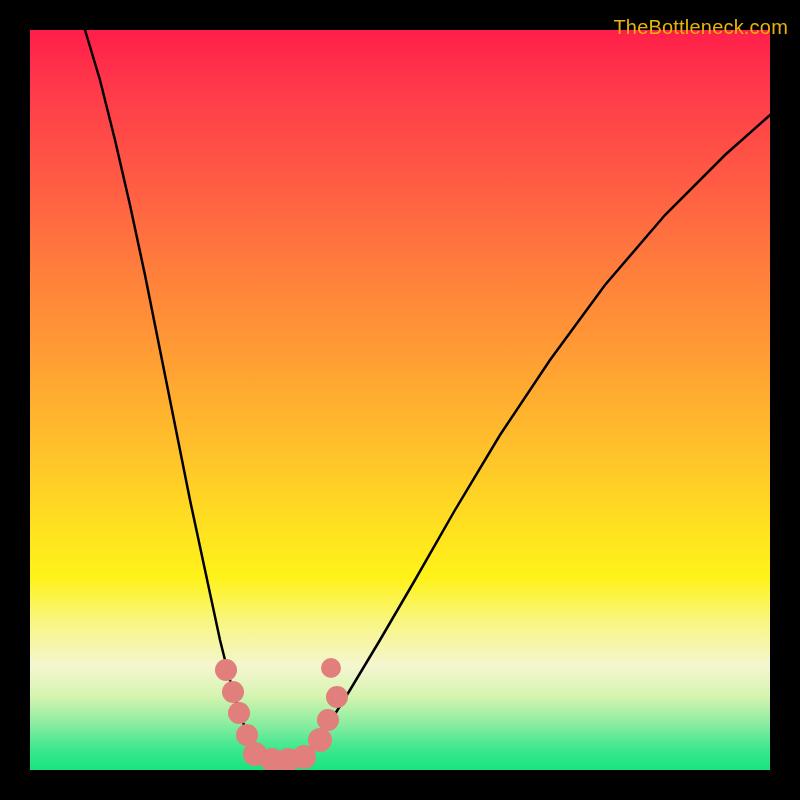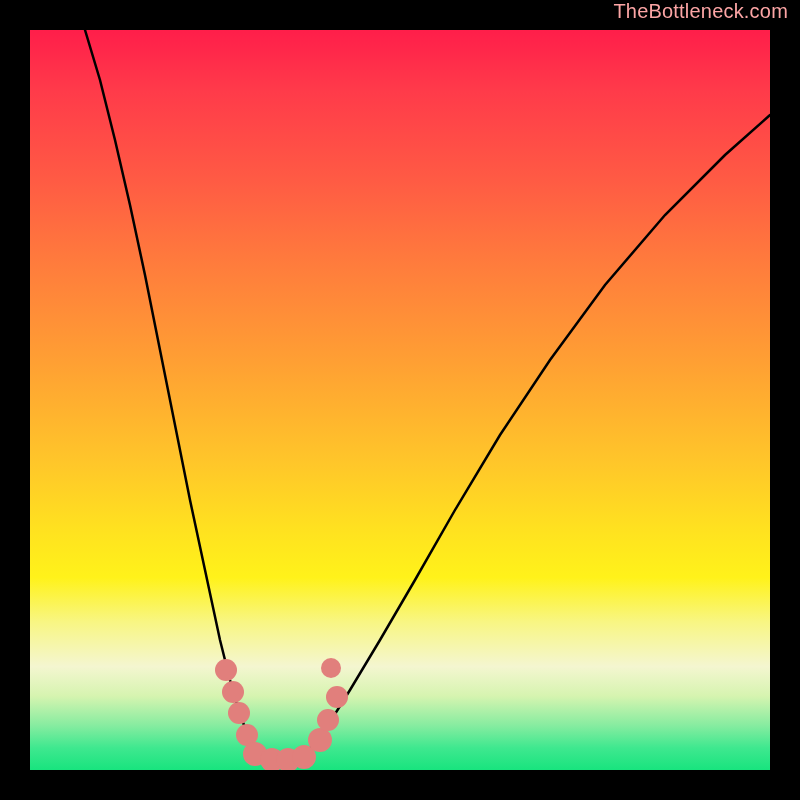--- a/index.html
+++ b/index.html
@@ -39,23 +39,23 @@
       #f8f683 80%,
       #f4f6d0 86%,
       #d6f4b0 90%,
       #86eca0 94%,
       #3fe88f 97%,
       #18e47e 100%
     );
   }
   .watermark {
     position: absolute;
-    top: 0;
+    top: 16px;
     right: 12px;
-    color: #fca5a5;
+    color: #eab308;
     font-size: 20px;
     font-weight: 500;
     letter-spacing: 0.2px;
     user-select: none;
   }
   svg.overlay {
     position: absolute;
     left: 0;
     top: 0;
   }

